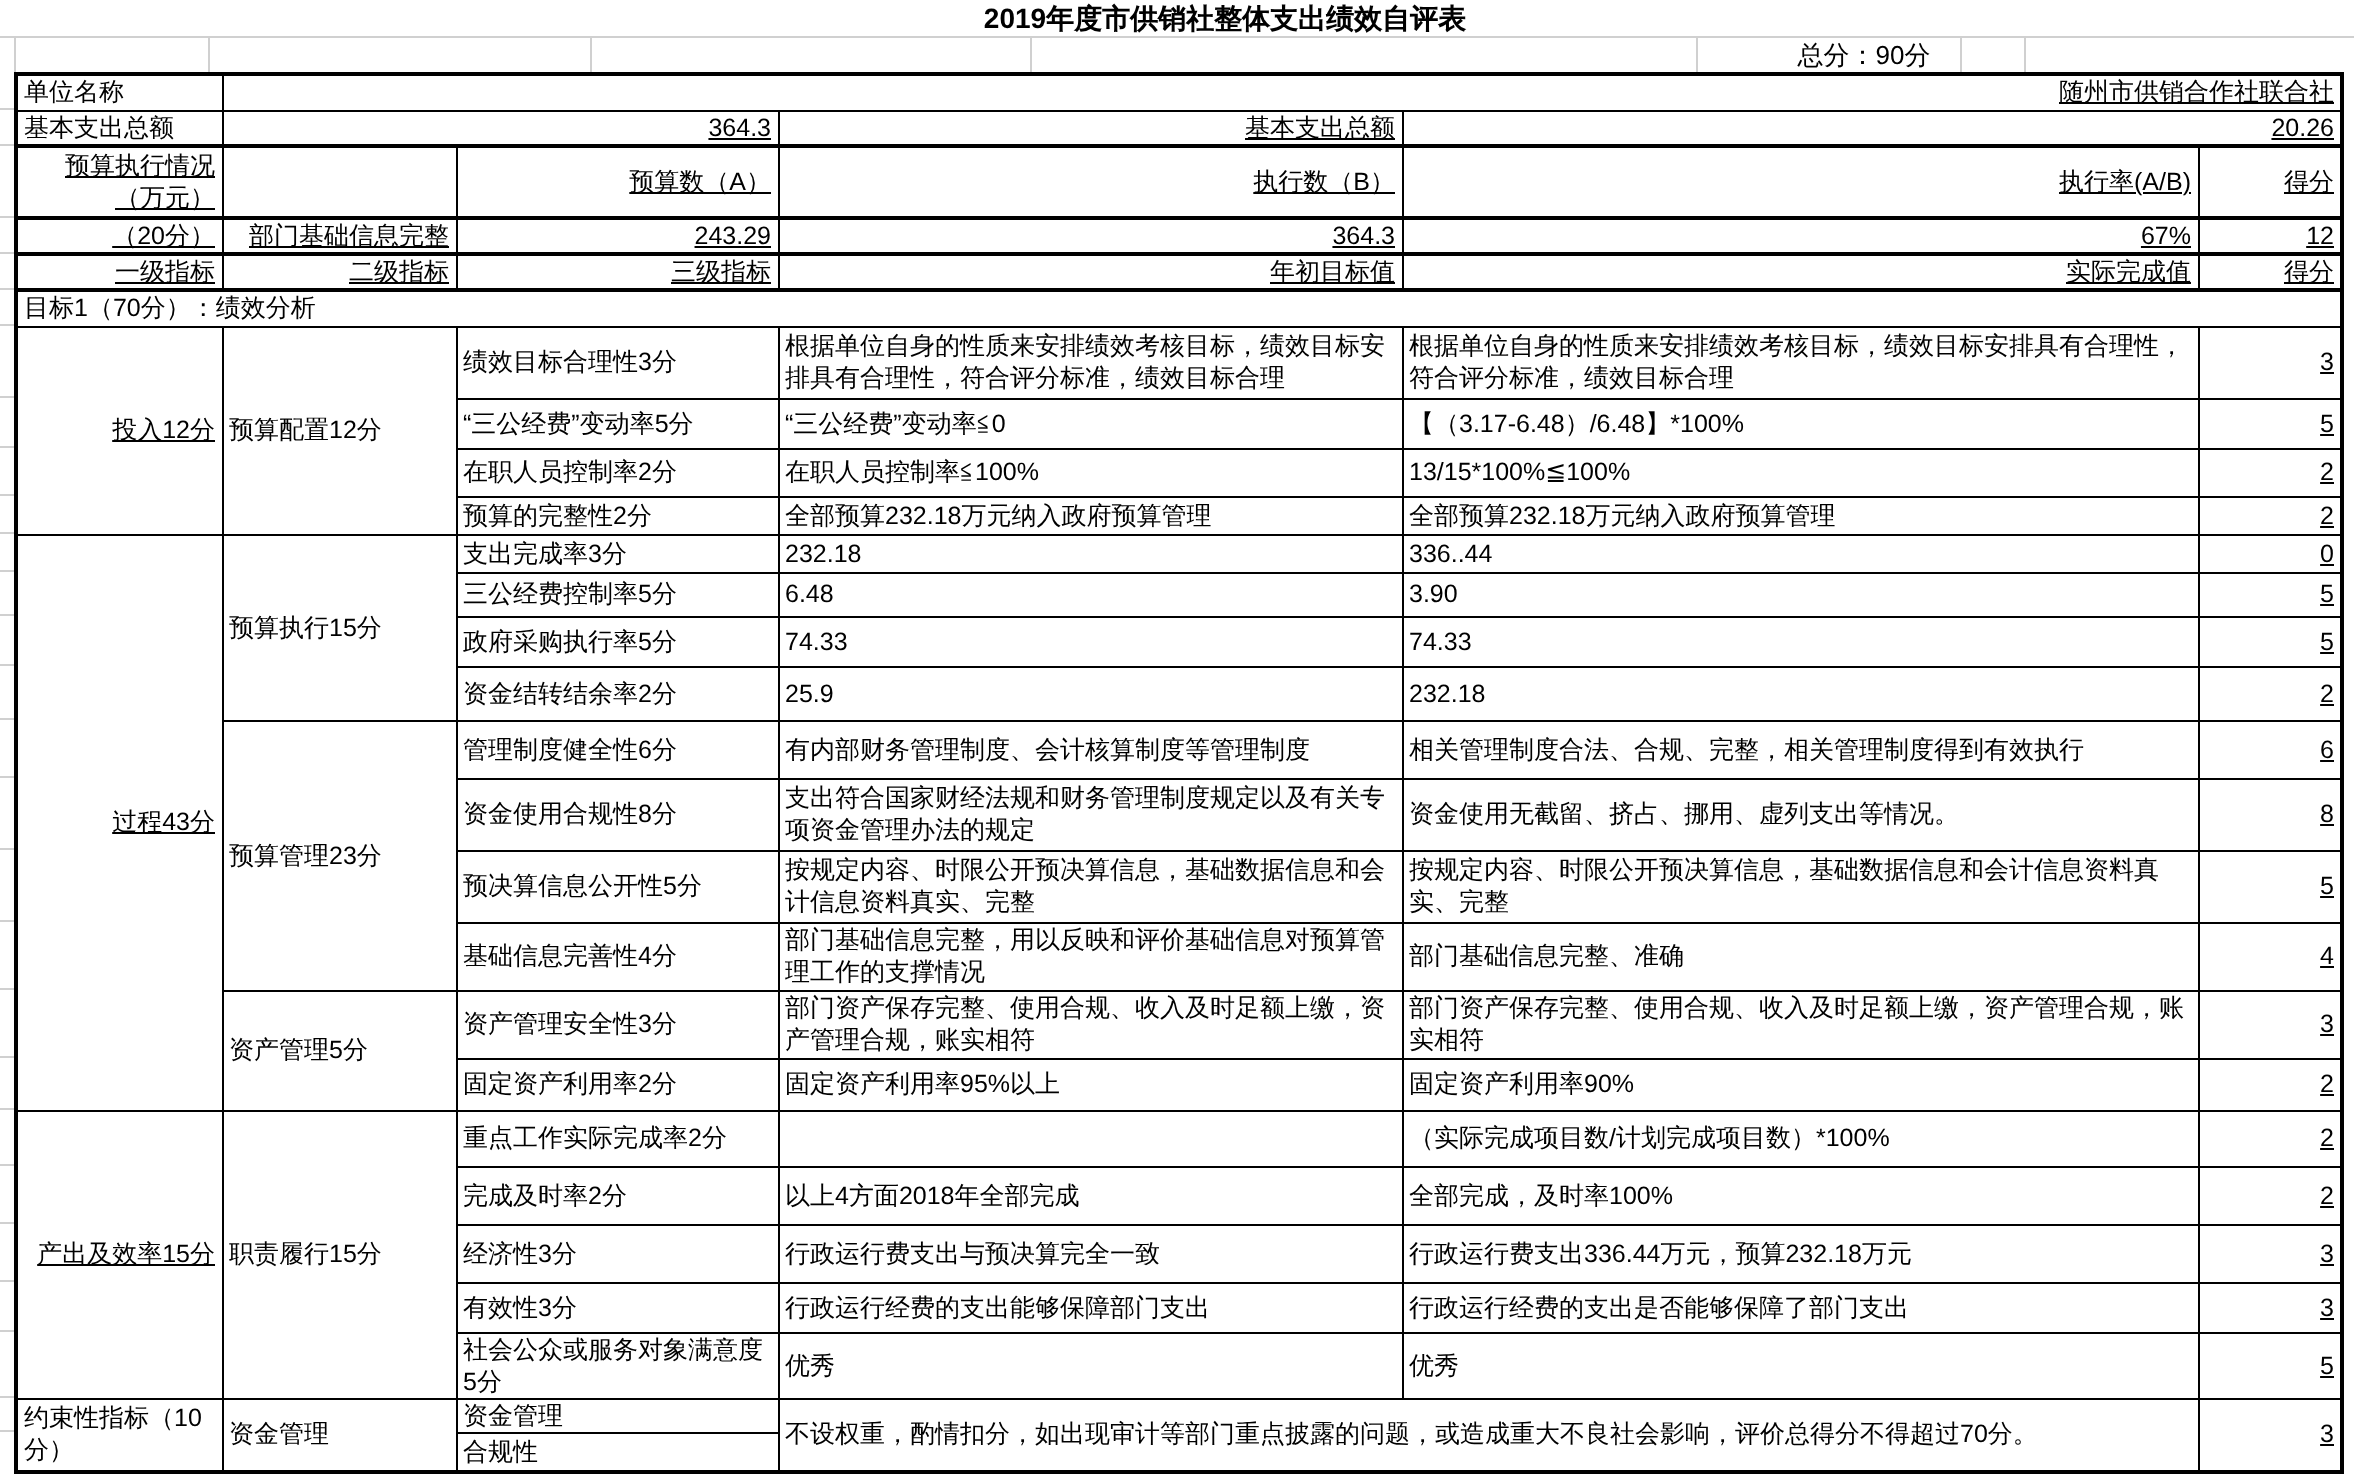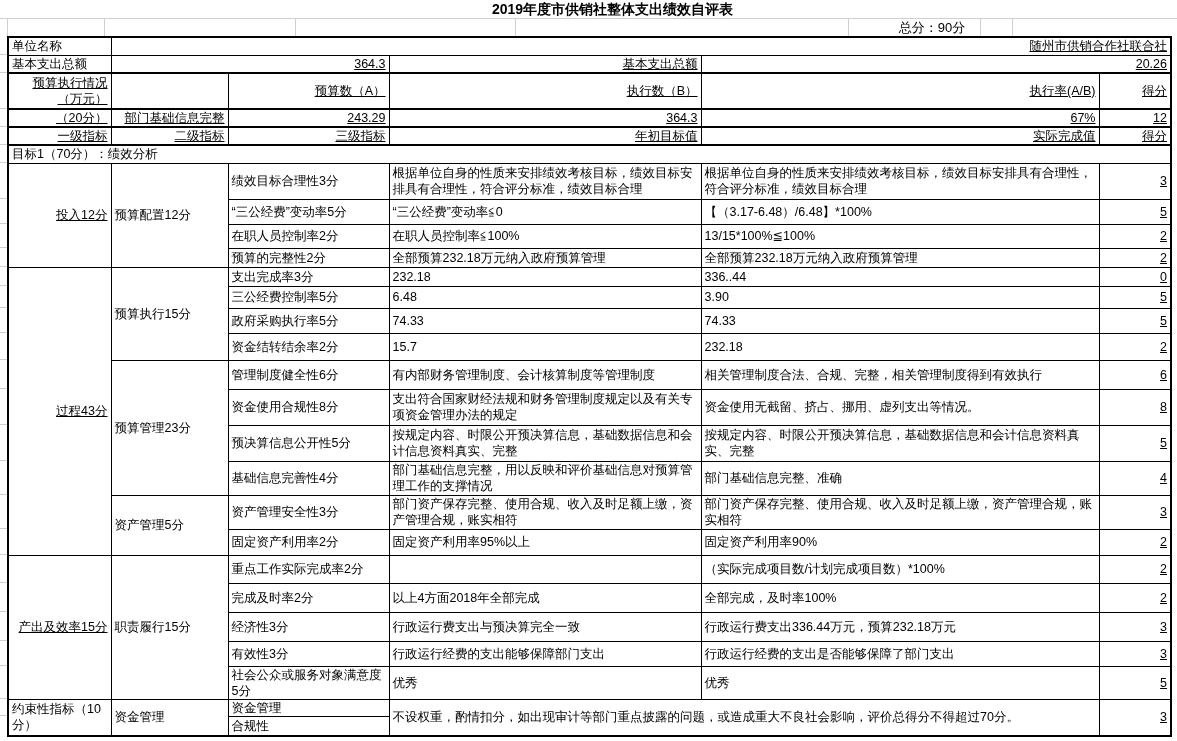--- a/index.html
+++ b/index.html
@@ -136,21 +136,21 @@
       <td class="c">5</td>
     </tr>
     <tr style="height:25px">
       <td class="l">政府采购执行率5分</td>
       <td class="l">74.33</td>
       <td class="l">74.33</td>
       <td class="c">5</td>
     </tr>
     <tr style="height:27px">
       <td class="l">资金结转结余率2分</td>
-      <td class="l">15.7</td>
+      <td class="l">25.9</td>
       <td class="l">232.18</td>
       <td class="c">2</td>
     </tr>
 
     <tr style="height:29px">
       <td class="l" rowspan="4">预算管理23分</td>
       <td class="l">管理制度健全性6分</td>
       <td class="l">有内部财务管理制度、会计核算制度等管理制度</td>
       <td class="l">相关管理制度合法、合规、完整，相关管理制度得到有效执行</td>
       <td class="c">6</td>

